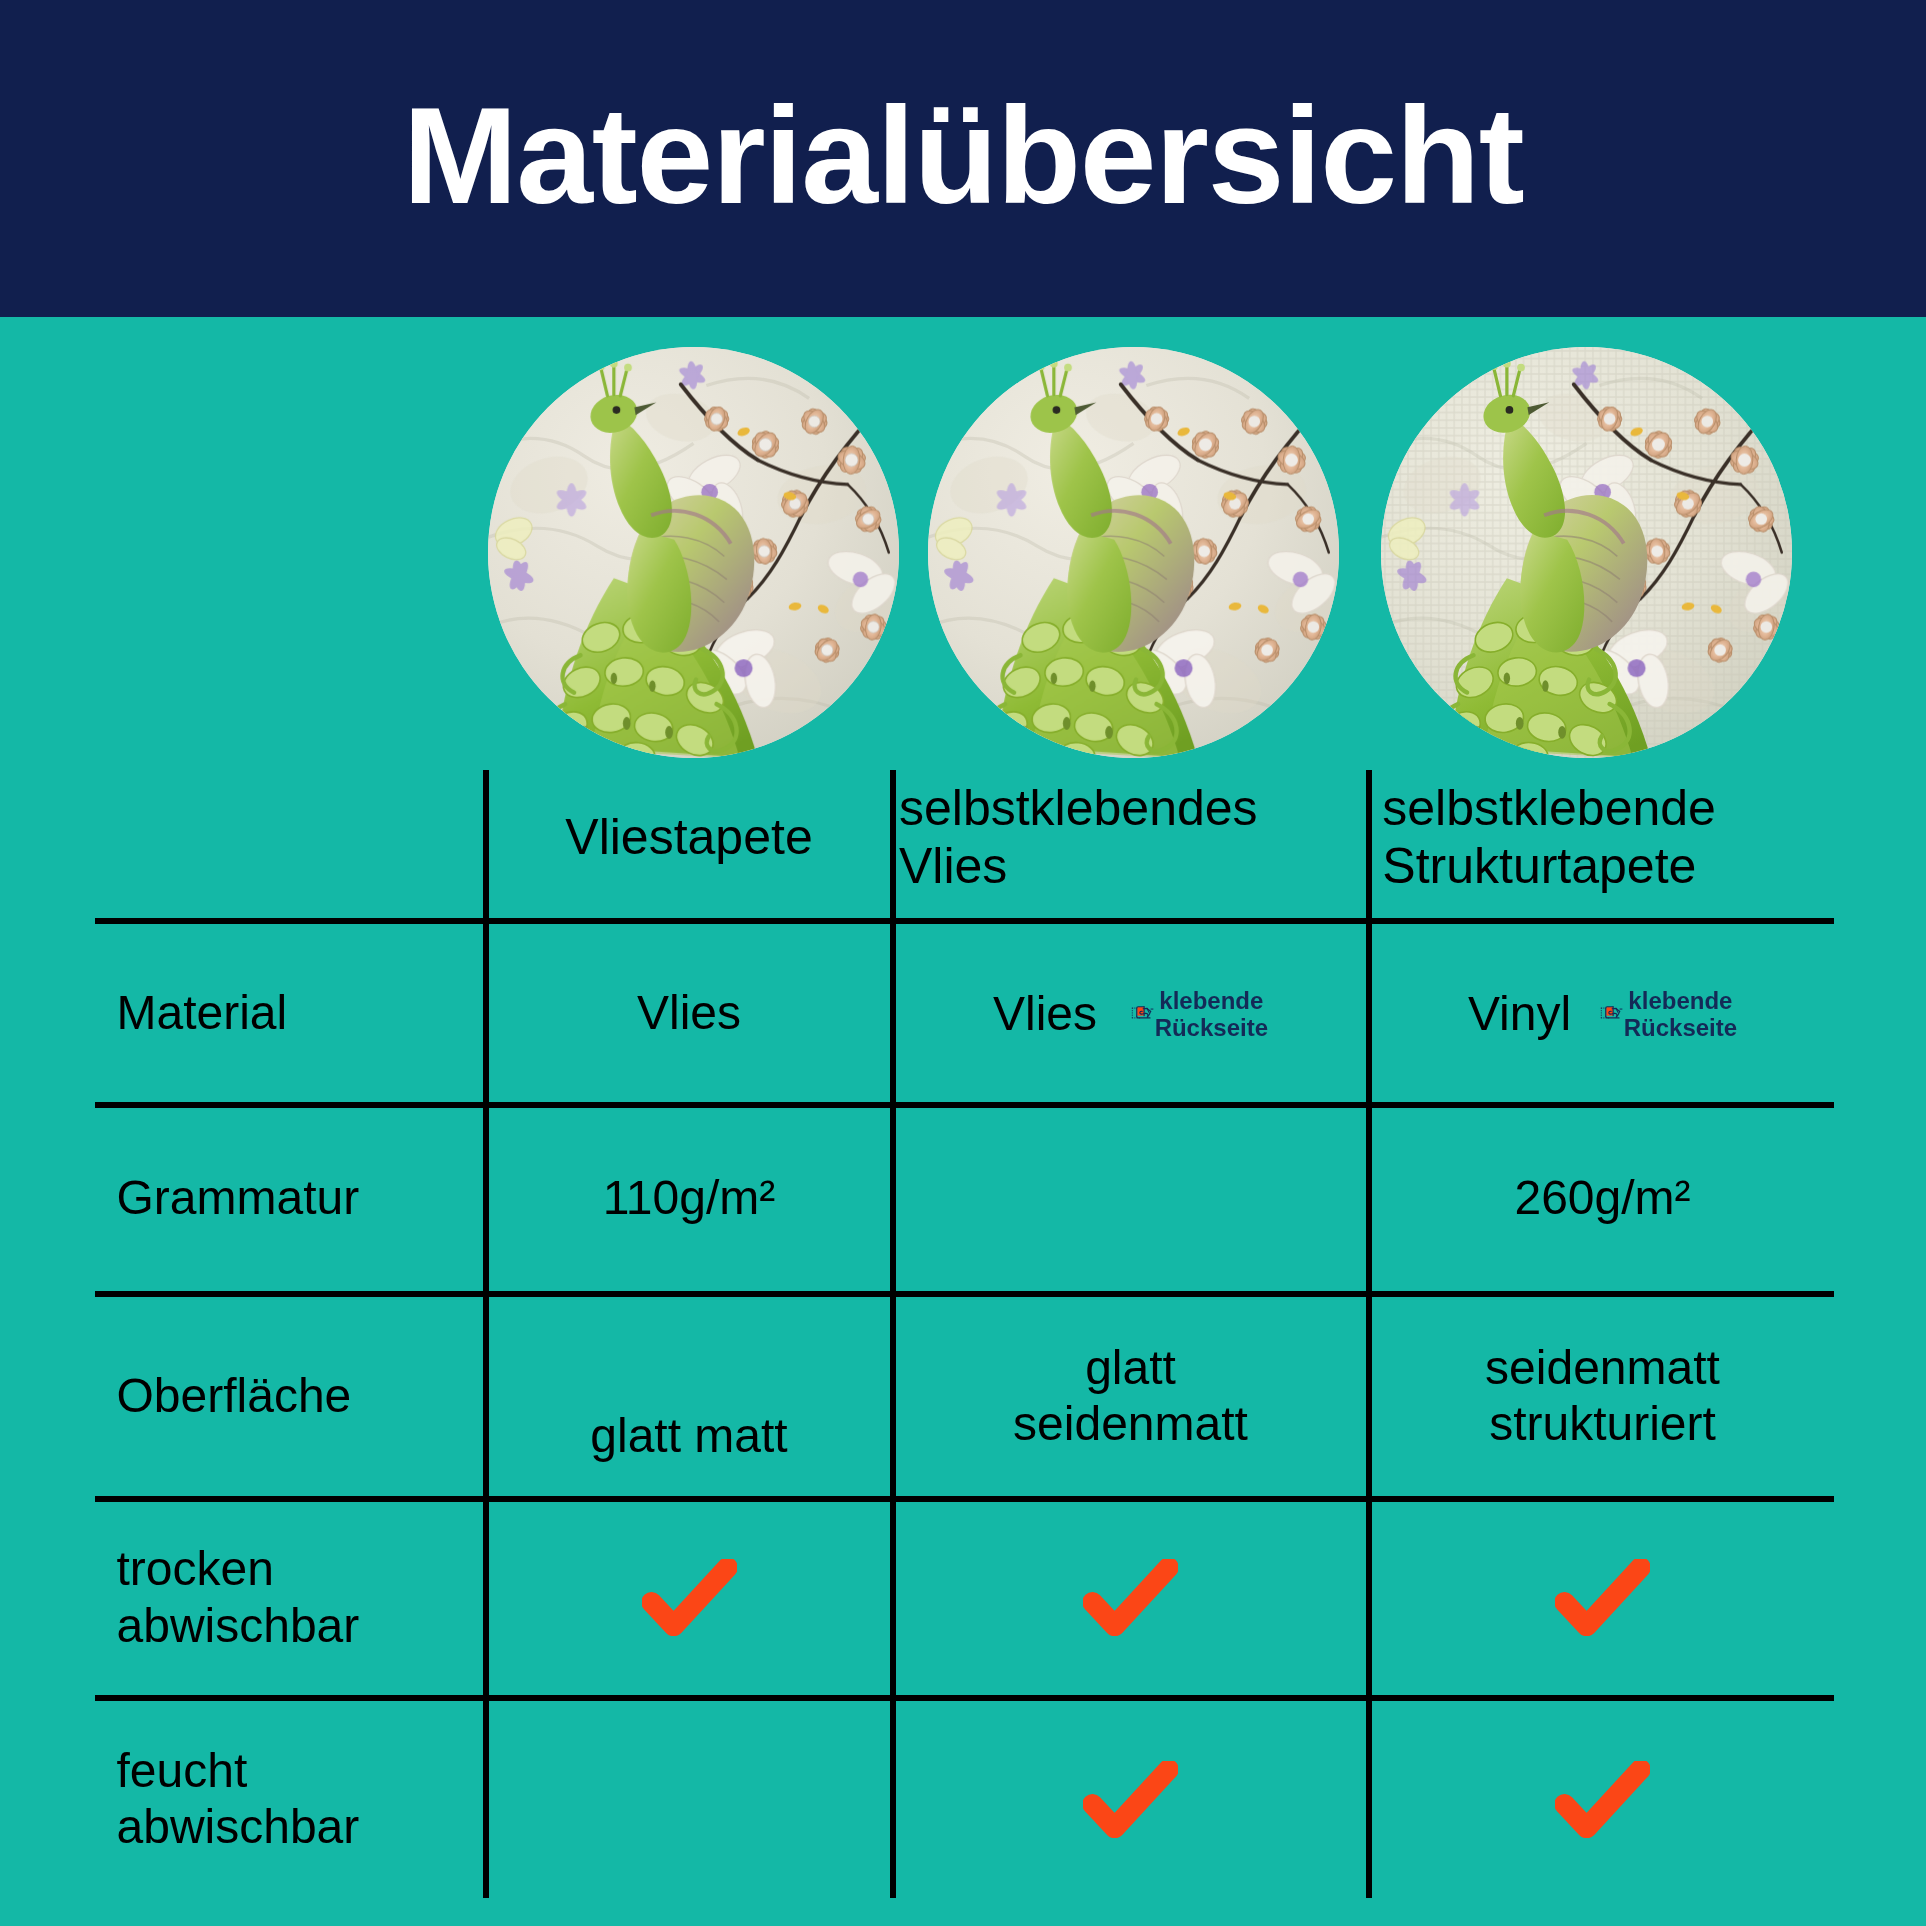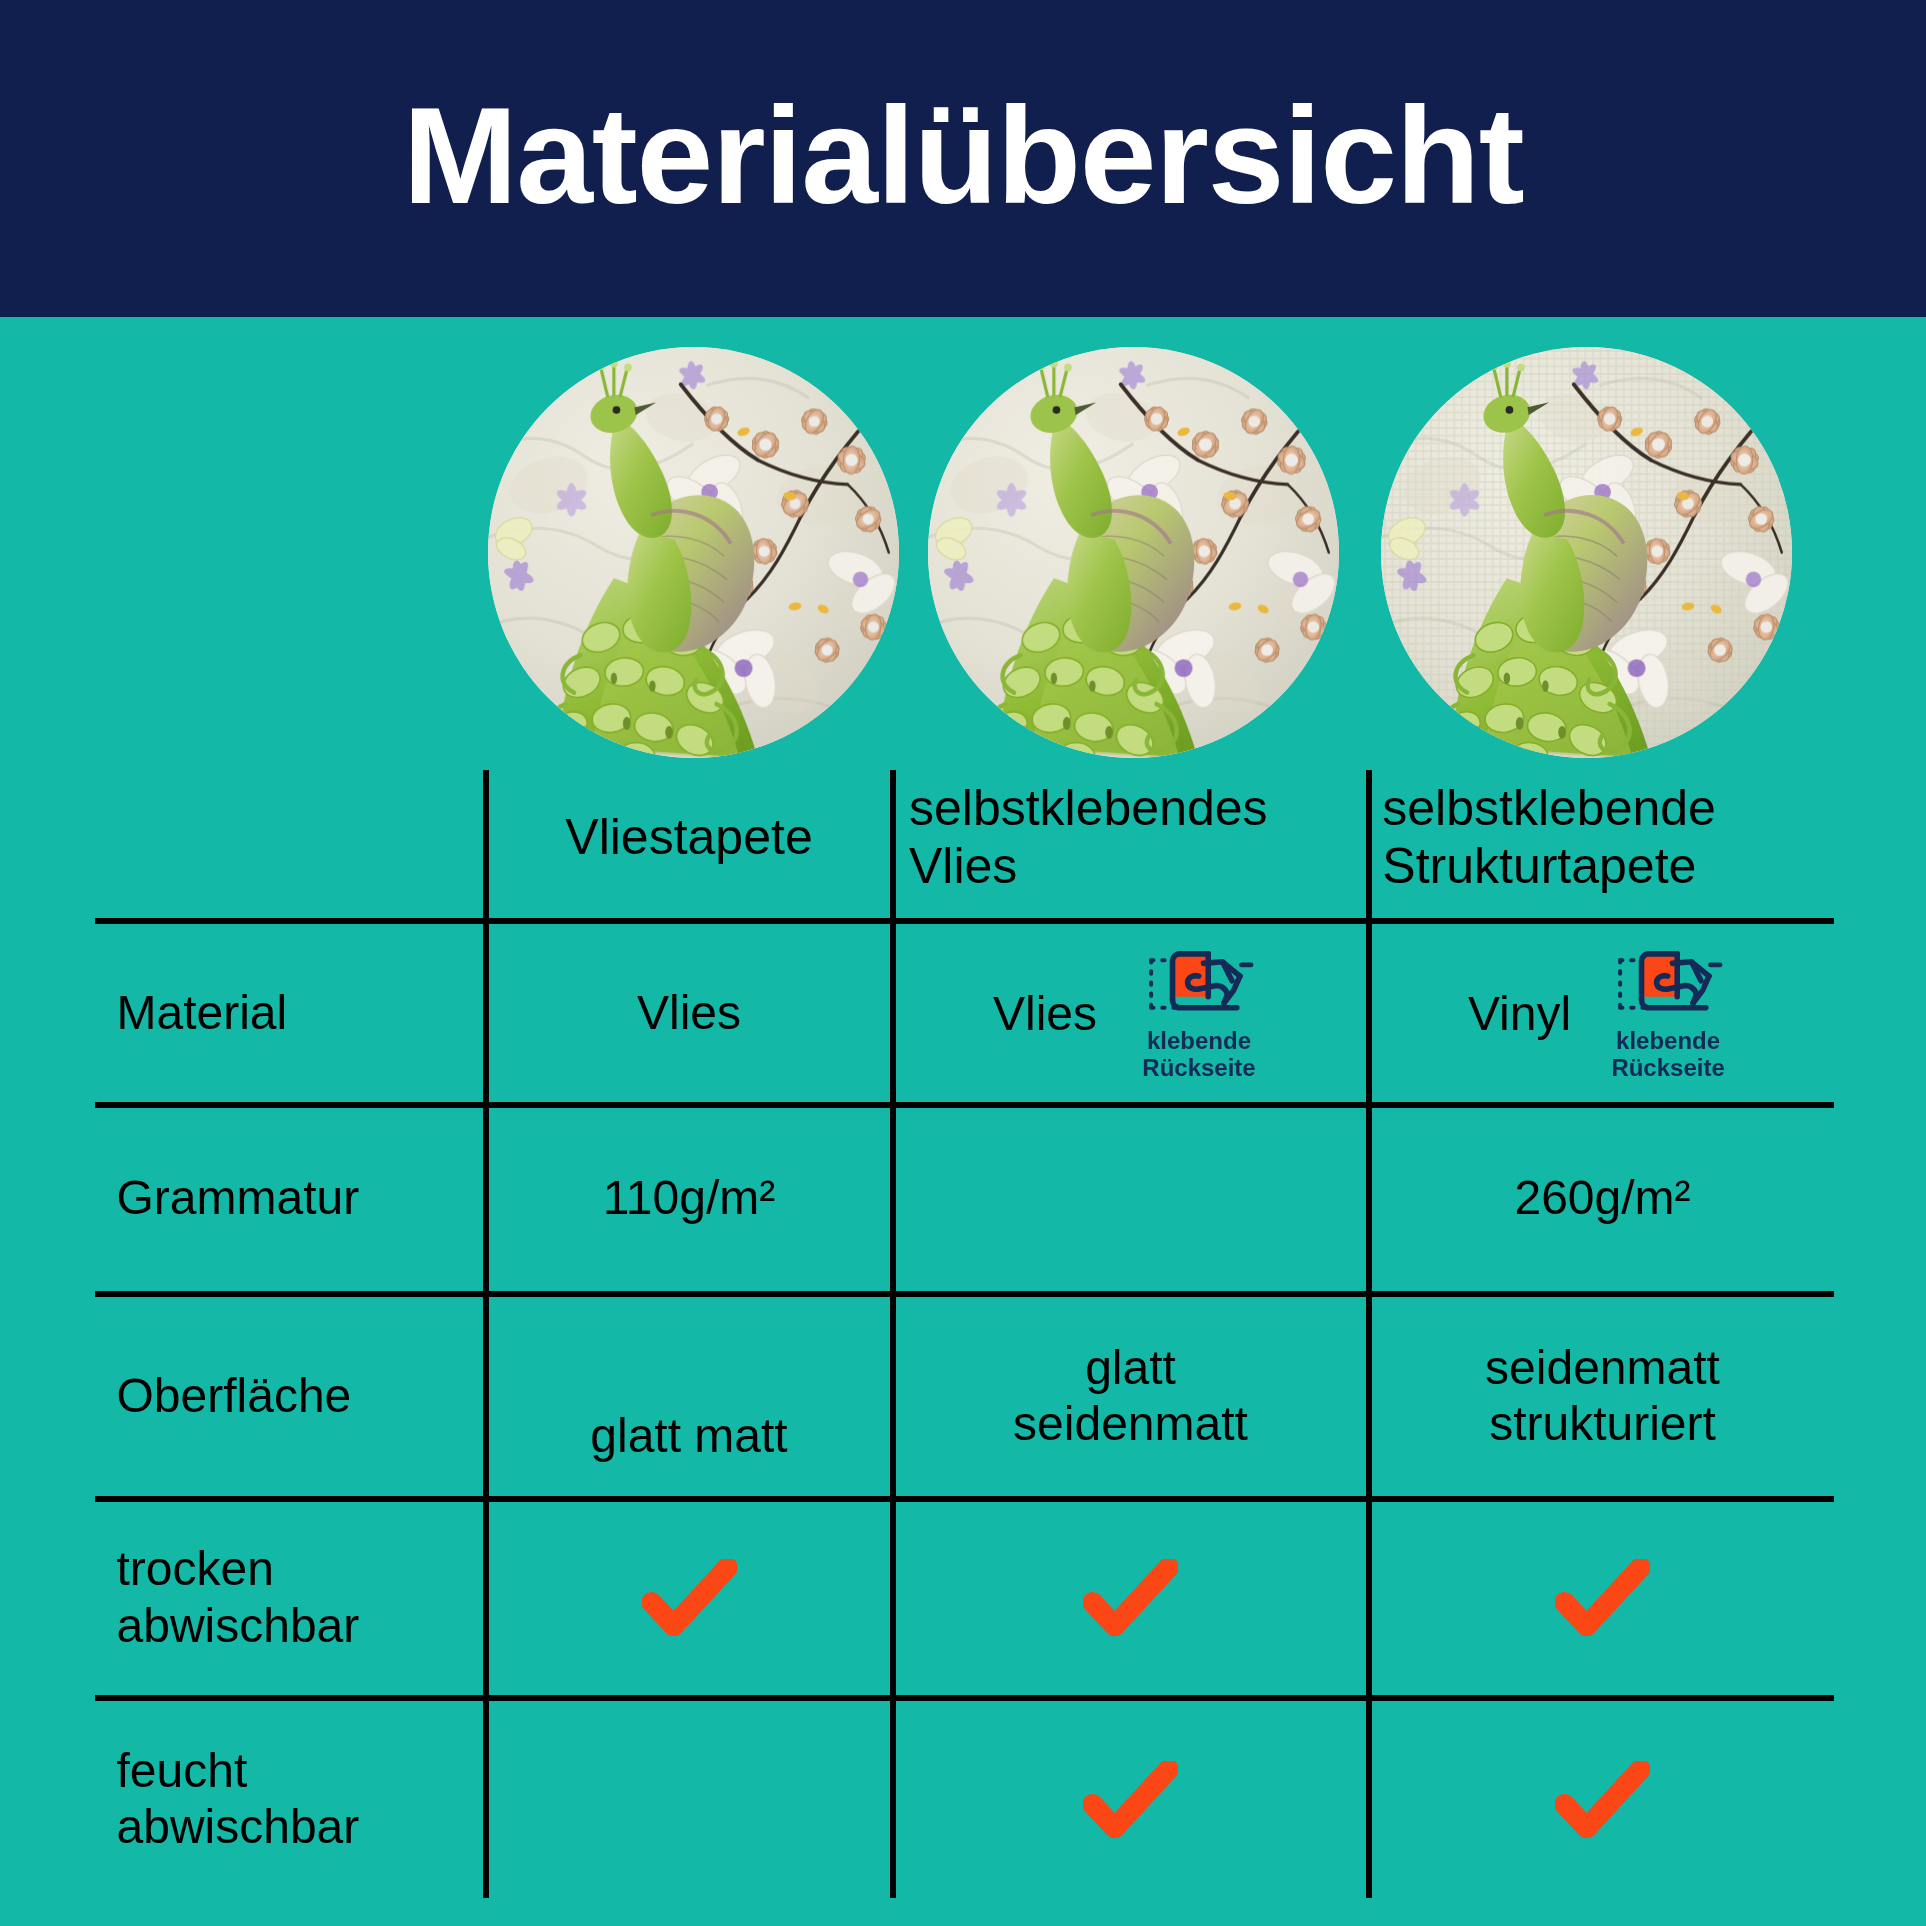--- a/index.html
+++ b/index.html
@@ -103,21 +103,21 @@
 
   
   .material-cell{ position:absolute; display:flex; align-items:center; }
   .material-cell .mat-label{
     font-size:48px; color:#000;
     font-family:"Liberation Sans", sans-serif;
   }
 
   
   .badge{
-    display:flex; flex-direction:column;
+    display:flex; flex-direction:row;
     align-items:center; justify-content:center;
     width:138px;
   }
   .badge svg{ display:block; width:119px; height:80px; }
   .badge-text{
     margin-top:3.9px;
     color:#142a57;
     font-family:"Liberation Sans", sans-serif;
     font-weight:bold;
     font-size:24px;
@@ -948,21 +948,21 @@
     <div class="grid-line hline h1"></div>
     <div class="grid-line hline h2"></div>
     <div class="grid-line hline h3"></div>
     <div class="grid-line hline h4"></div>
     <div class="grid-line hline h5"></div>
   </div>
 
   <div class="cell col-1 row-head">
     <span class="cell-text">Vliestapete</span>
   </div>
-  <div class="cell col-2 row-head" style="justify-content:flex-start;padding-left:13px;text-align:left;white-space:pre-line;">
+  <div class="cell col-2 row-head" style="justify-content:flex-start;padding-left:3px;text-align:left;white-space:pre-line;">
     <span class="cell-text">selbstklebendes
 Vlies</span>
   </div>
   <div class="cell col-0 row-material row-label">
     <span>Material</span>
   </div>
 
   <div class="cell col-3 row-head" style="justify-content:flex-start;padding-left:10.3px;text-align:left;white-space:pre-line;">
     <span class="cell-text">selbstklebende
 Strukturtapete</span>

